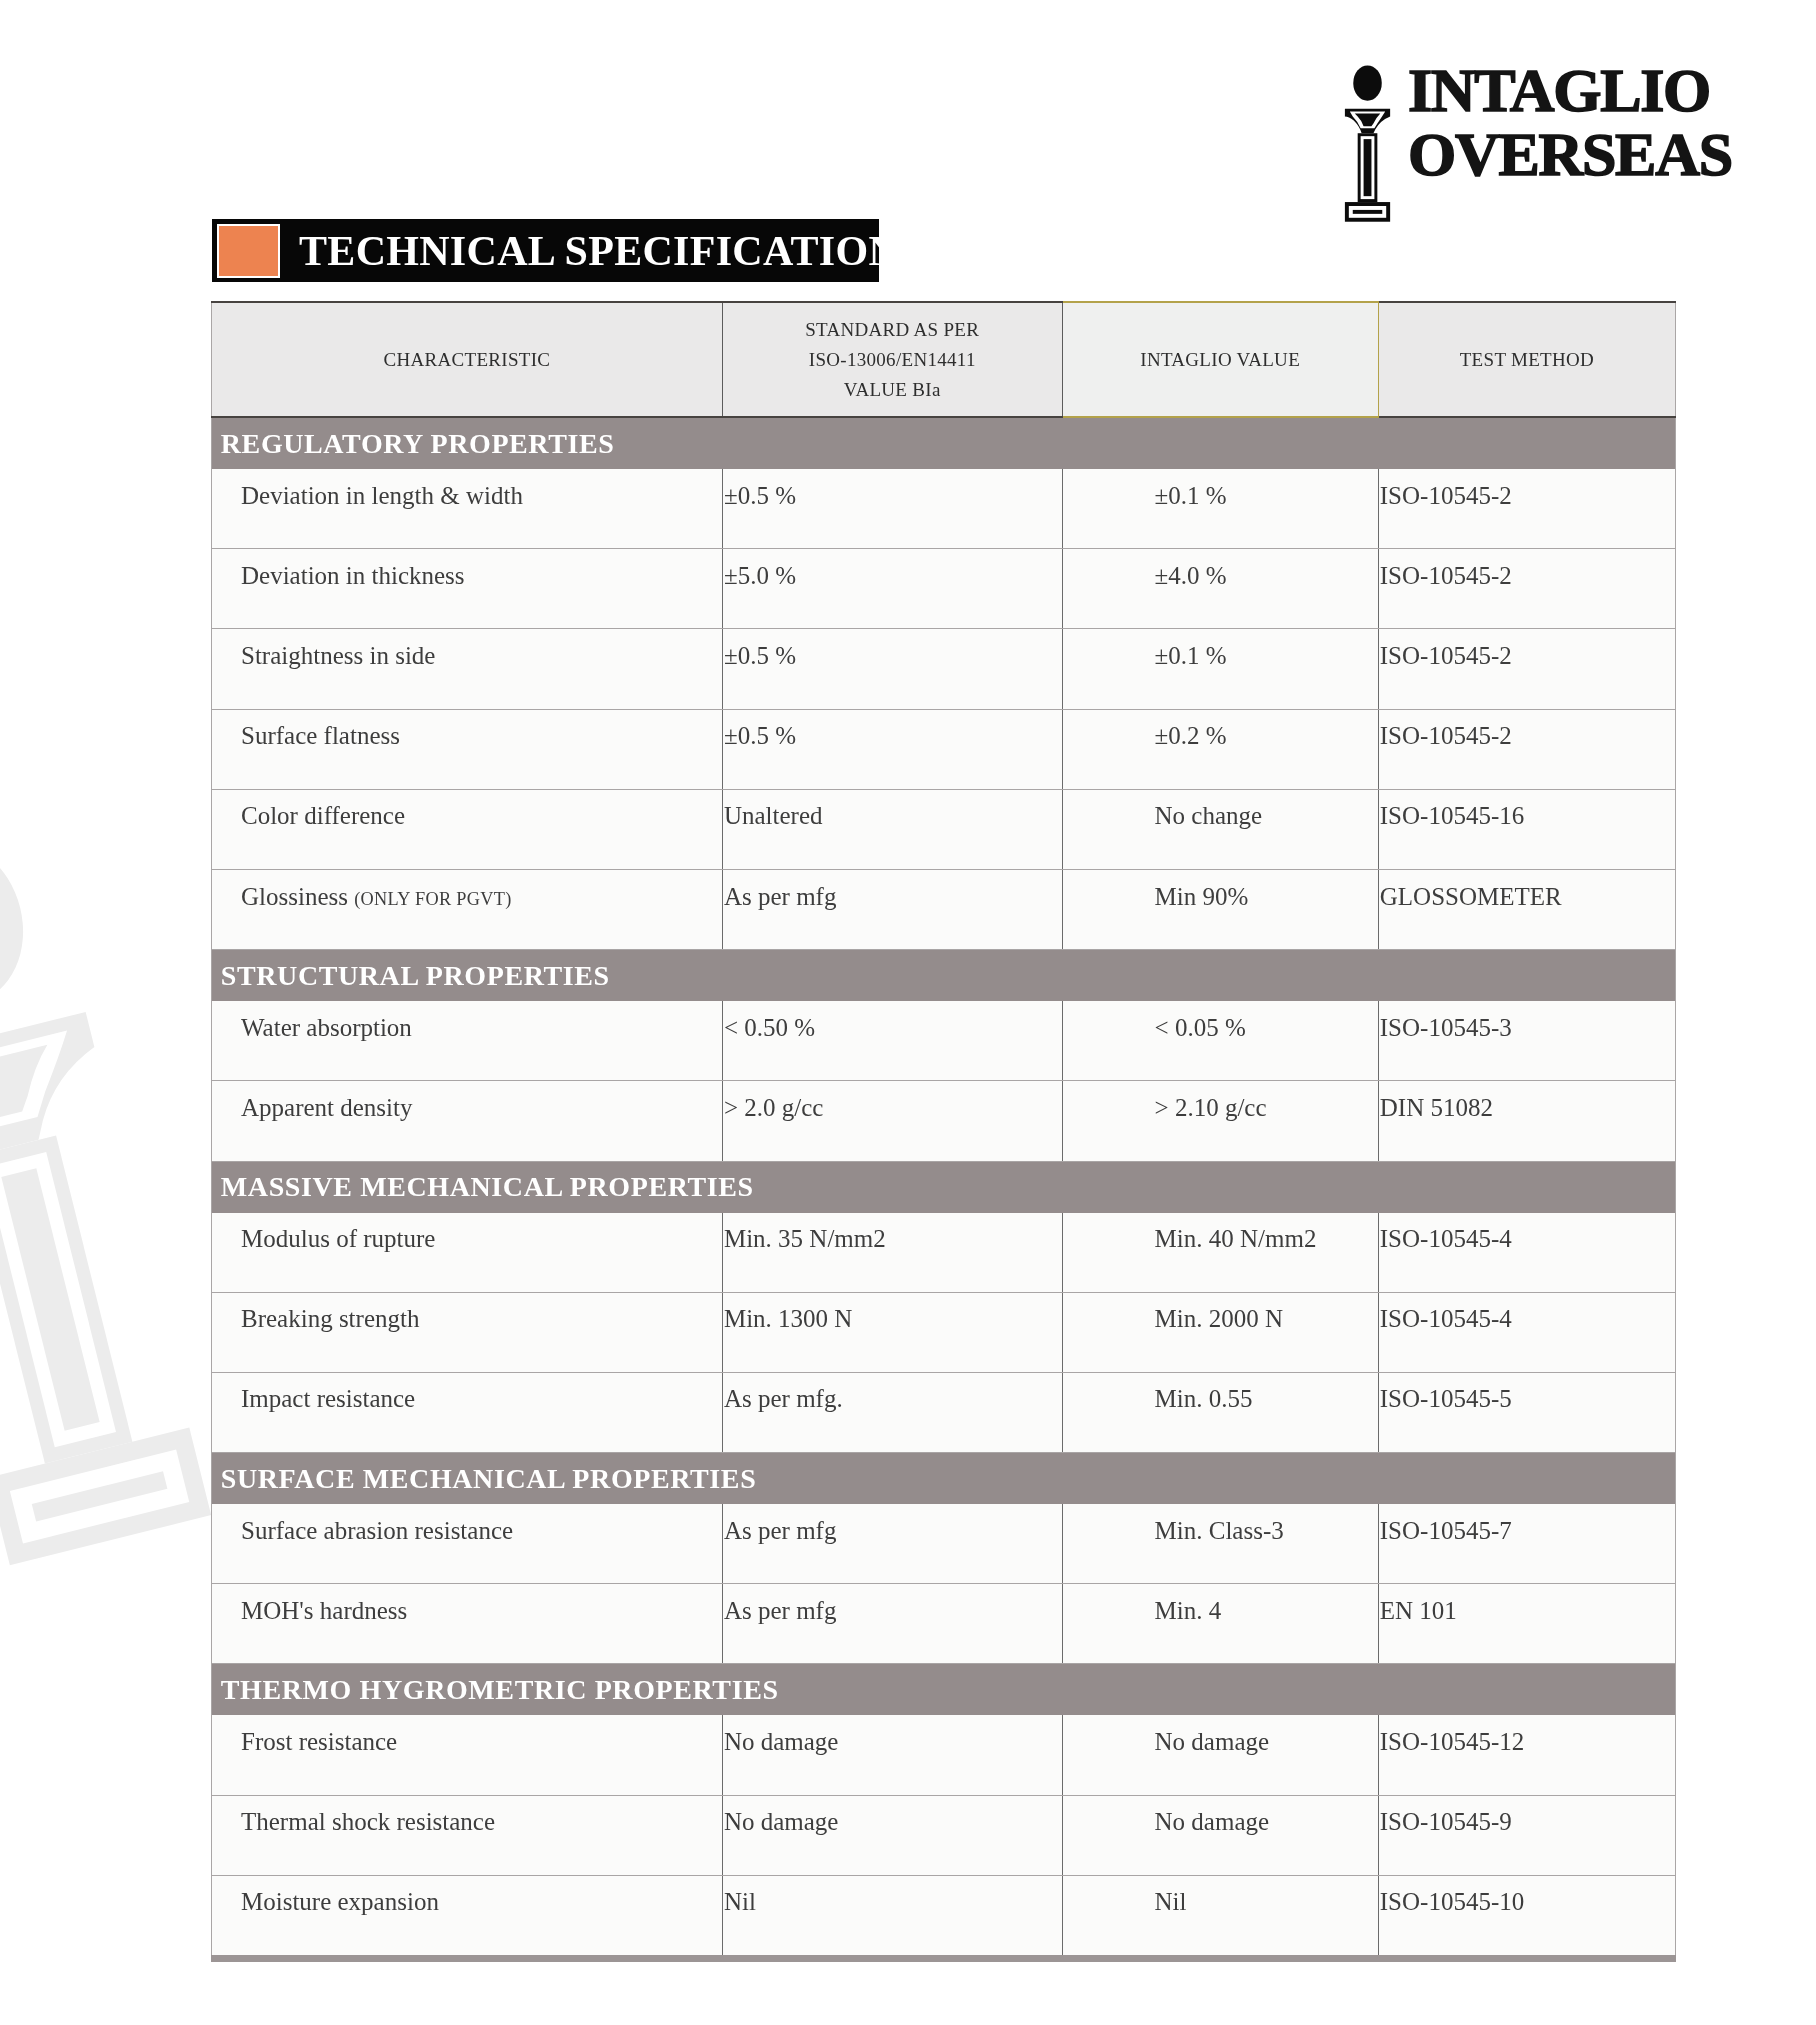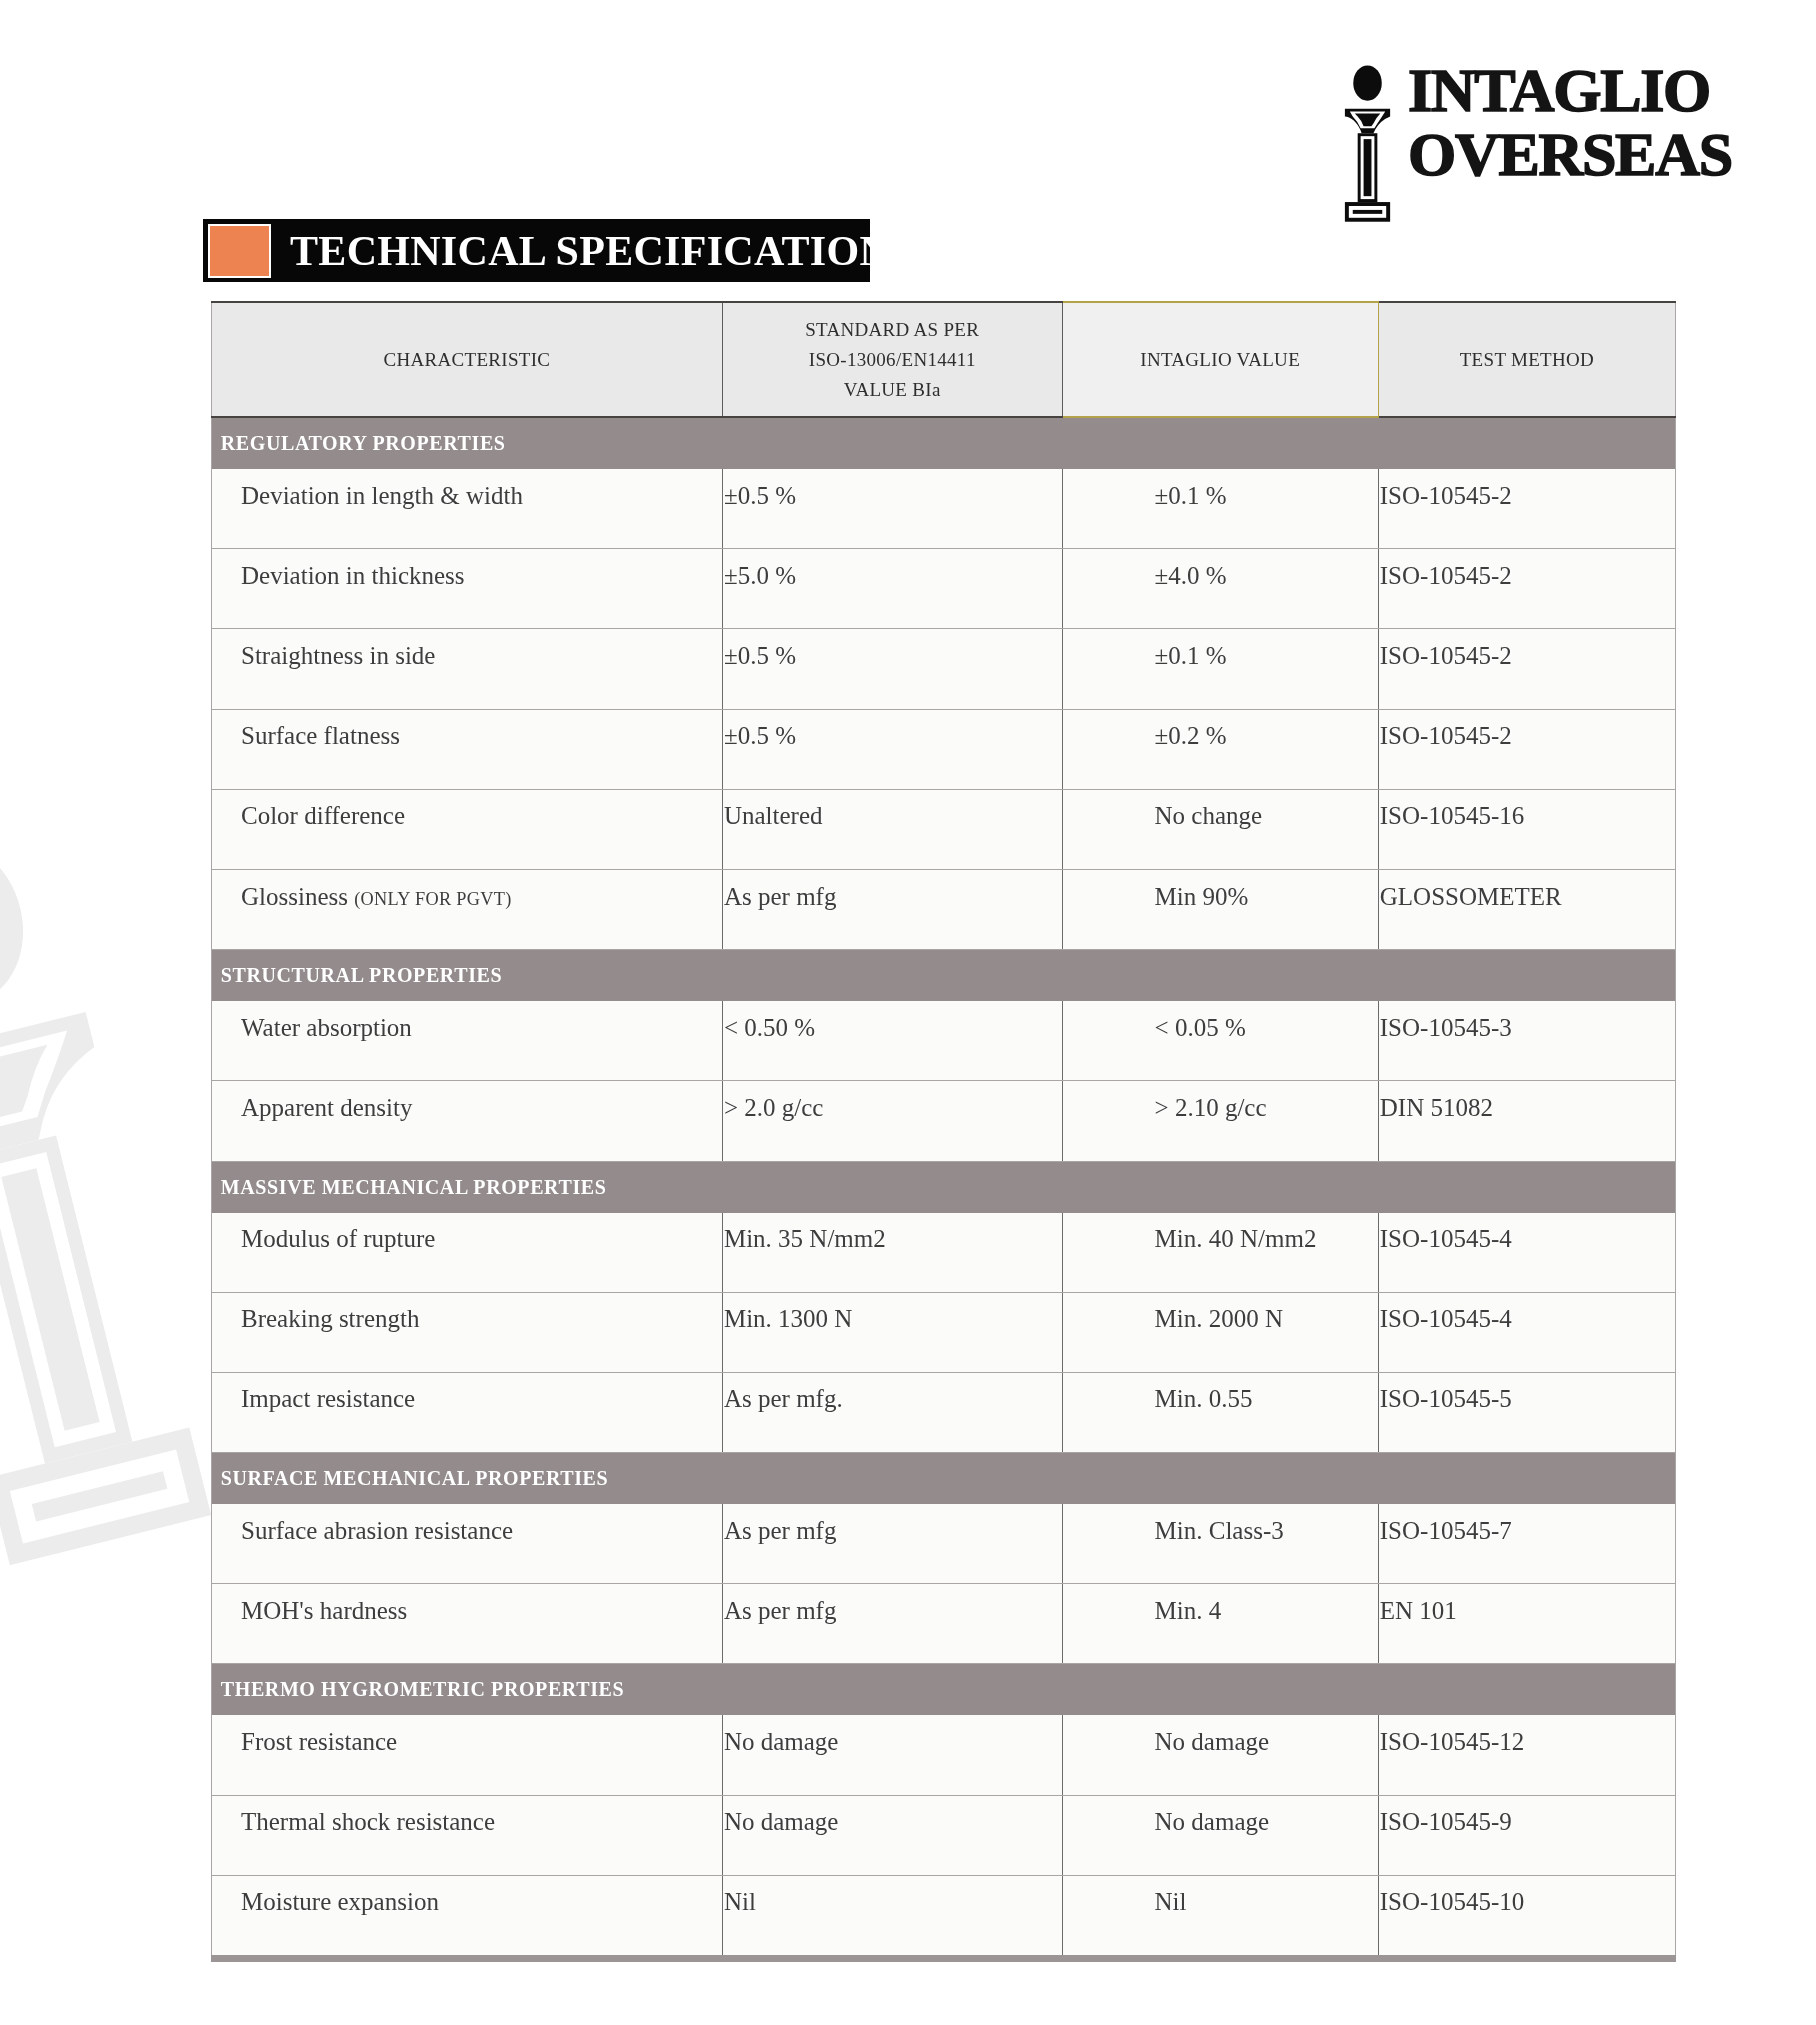--- a/index.html
+++ b/index.html
@@ -8,35 +8,35 @@
     font-family:Liberation Serif, serif;
   }
   
   .watermark{position:absolute;left:-158px;top:839px;transform:rotate(-14deg);transform-origin:50% 20%;}
   
   .logo{position:absolute;left:1339px;top:58px;display:flex;align-items:flex-start;}
   .logo-icon{width:59px;height:171px;margin-top:2.5px;flex:0 0 auto;}
   .logo-text{margin-left:10px;font-weight:700;color:#141414;font-size:62px;line-height:64px;
     letter-spacing:-1.3px;-webkit-text-stroke:1.6px #141414;white-space:nowrap;}
   
-  .title-bar{position:absolute;left:203px;top:219px;width:667px;height:63px;background:#070707;
+  .title-bar{position:absolute;left:212px;top:219px;width:667px;height:63px;background:#070707;
     display:flex;align-items:center;}
   .title-accent{width:59px;height:50px;margin-left:5px;border:2.5px solid #ffffff;background:#ED8350;flex:0 0 auto;}
   .title-text{color:#ffffff;font-size:42px;font-weight:700;margin-left:19px;letter-spacing:0.3px;white-space:nowrap;}
   
   table.spec{position:absolute;left:211px;top:301px;width:1465px;border-collapse:collapse;table-layout:fixed;
     background:#fbfbfa;border-left:1.3px solid #aaa6a6;border-right:1.3px solid #aaa6a6;border-bottom:7.6px solid #9c9595;}
   table.spec th{
     background:#eae9e9;border-top:2.5px solid #474340;border-bottom:2.5px solid #474340;
     border-right:1.3px solid #5c5c5c;height:111px;font-size:19px;font-weight:400;color:#2e2e2e;
     text-align:center;vertical-align:middle;line-height:30px;letter-spacing:0.3px;}
   table.spec th:last-child{border-right:none;}
   table.spec th.highlight{background:#eff0ef;border-top:2.5px solid #B3A24A;border-right:1.9px solid #B3A24A;
     border-bottom:2.5px solid #B3A24A;}
-  td.band{background:#948C8C;color:#ffffff;font-weight:700;font-size:20px;letter-spacing:0.6px;
+  td.band{background:#948C8C;color:#ffffff;font-weight:700;font-size:28px;letter-spacing:0.6px;
     height:49px;padding-left:8.8px;vertical-align:middle;}
   td.c{vertical-align:top;font-size:25px;color:#3d3d3d;line-height:28px;height:54px;
     padding-top:12.6px;padding-bottom:12.6px;border-right:1.3px solid #6b6b6b;border-bottom:1.3px solid #a9a5a5;
     text-align:left;background:#fbfbfa;}
   td.c.last{border-right:none;}
   td.c1{padding-left:29px;}
   td.c2{}
   td.c3{padding-left:92px;margin-top:48px;}
   td.c4{}
   span.note{font-size:18.3px;letter-spacing:0.3px;}

